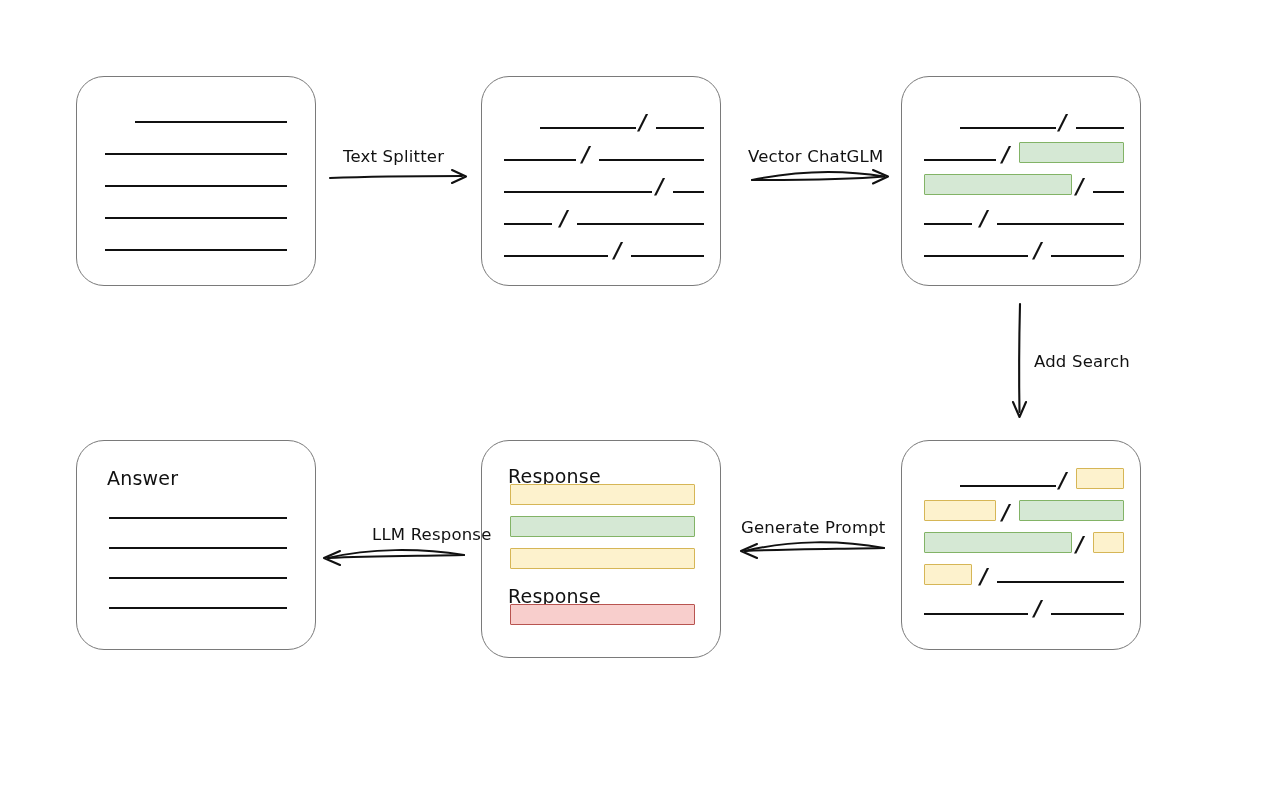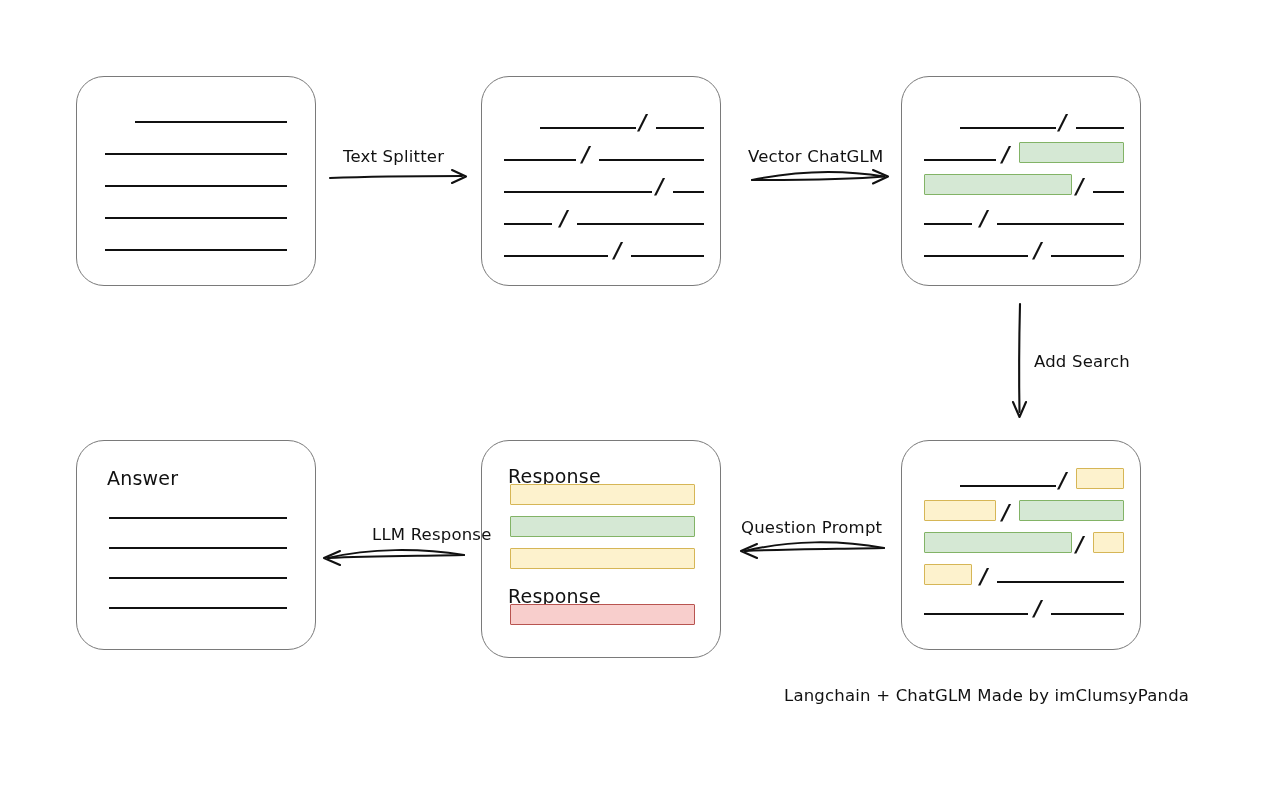--- a/index.html
+++ b/index.html
@@ -204,18 +204,17 @@
           <div class="seg rule" style="left: 32px; top: 105px; width: 178px; height: 3px;"></div>
           <div class="seg rule" style="left: 32px; top: 135px; width: 178px; height: 3px;"></div>
           <div class="seg rule" style="left: 32px; top: 165px; width: 178px; height: 3px;"></div>
         </div>
       </div>
     </div>
 
   <div class="edge-label" style="left:343px; top:147px;">Text Splitter</div>
   <div class="edge-label" style="left:748px; top:147px;">Vector ChatGLM</div>
   <div class="edge-label" style="left:1034px; top:352px;">Add Search</div>
-  <div class="edge-label" style="left:741px; top:518px;">Question Prompt</div>
+  <div class="edge-label" style="left:741px; top:518px;">Generate Prompt</div>
   <div class="edge-label" style="left:328px; top:525px;margin-left:44px;">LLM Response</div>
 
-  <div class="footer" style="left:784px; top:686px;">Langchain + ChatGLM Made by imClumsyPanda</div>
 
 </div>
 
 </body></html>

